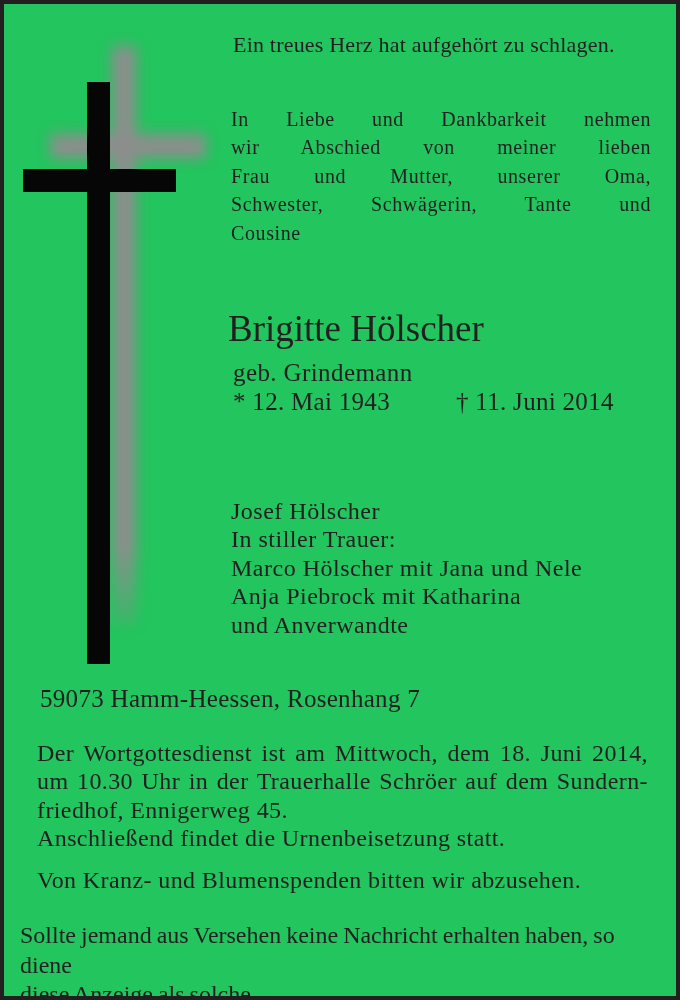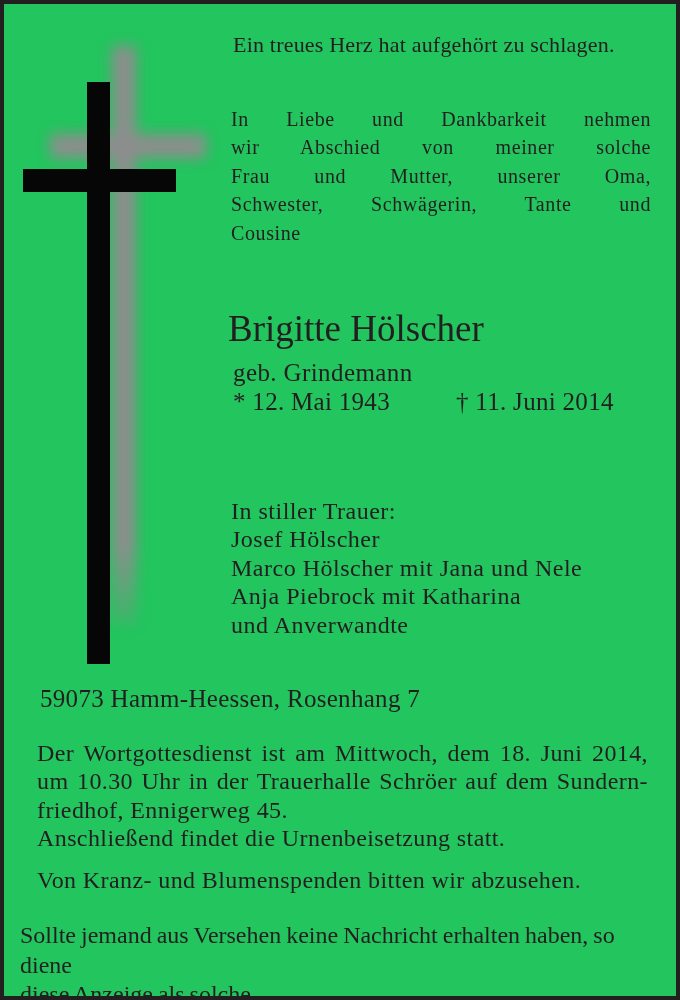--- a/index.html
+++ b/index.html
@@ -49,37 +49,37 @@
   </div>
   <div class="cross-solid">
     <div class="vbar"></div>
     <div class="hbar"></div>
   </div>
 
   <div class="epigraph">Ein treues Herz hat aufgehört zu schlagen.</div>
 
   <div class="intro">
     <div class="jline">In Liebe und Dankbarkeit nehmen</div>
-    <div class="jline">wir Abschied von meiner solche</div>
+    <div class="jline">wir Abschied von meiner lieben</div>
     <div class="jline">Frau und Mutter, unserer Oma,</div>
     <div class="jline">Schwester, Schwägerin, Tante und</div>
     <div>Cousine</div>
   </div>
 
   <div class="name">Brigitte Hölscher</div>
   <div class="maiden">geb. Grindemann</div>
 
   <div class="dates">
     <span>* 12. Mai 1943</span>
     <span class="death">† 11. Juni 2014</span>
   </div>
 
   <div class="mourners">
+    <div>Josef Hölscher</div>
     <div>In stiller Trauer:</div>
-    <div>Josef Hölscher</div>
     <div>Marco Hölscher mit Jana und Nele</div>
     <div>Anja Piebrock mit Katharina</div>
     <div>und Anverwandte</div>
   </div>
 
   <div class="address">59073 Hamm-Heessen, Rosenhang 7</div>
 
   <div class="service">
     <div class="jline">Der Wortgottesdienst ist am Mittwoch, dem 18. Juni 2014,</div>
     <div class="jline">um 10.30 Uhr in der Trauerhalle Schröer auf dem Sundern-</div>

